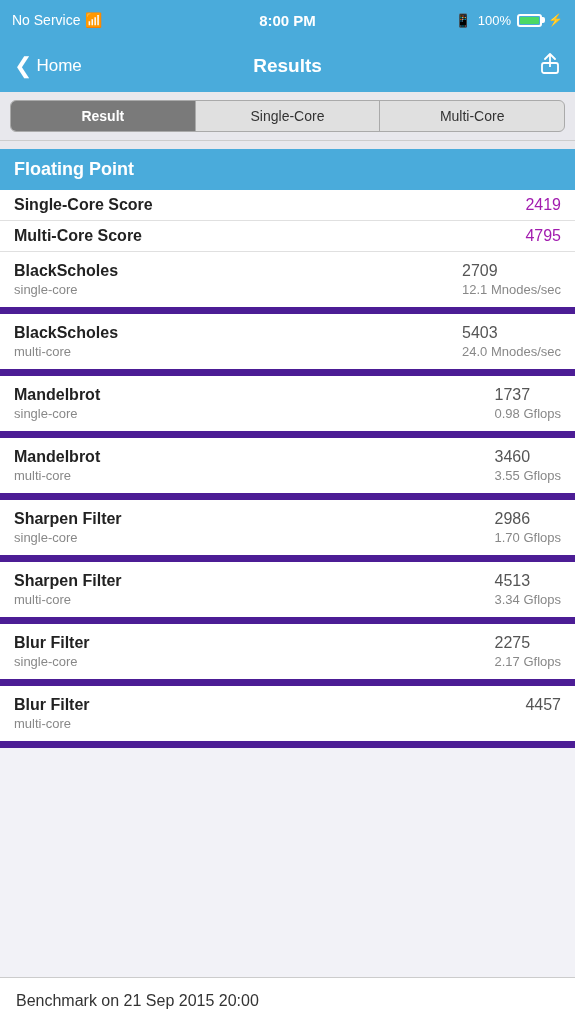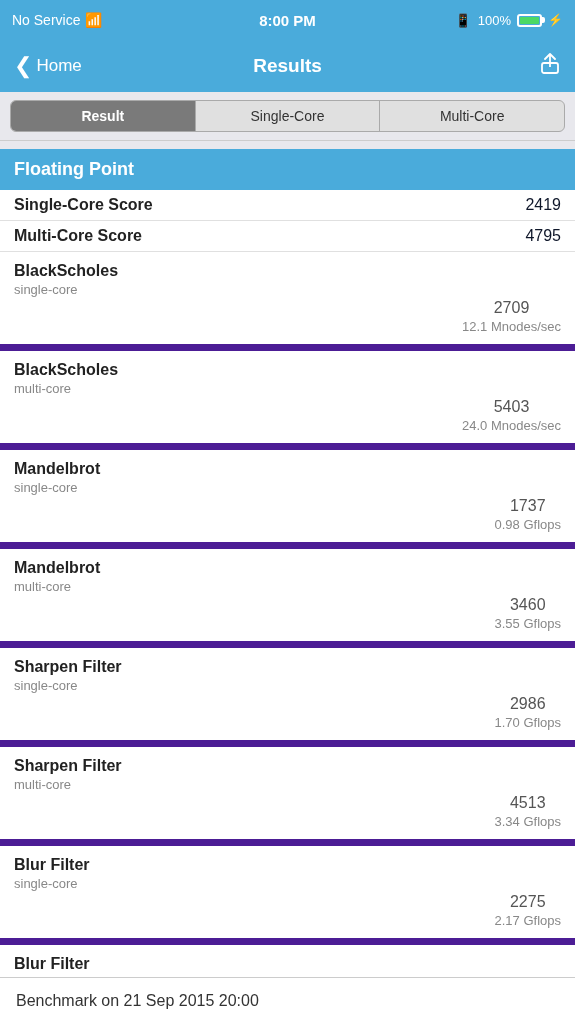--- a/index.html
+++ b/index.html
@@ -110,21 +110,21 @@
       justify-content: space-between;
       align-items: center;
     }
     .score-row .label {
       font-size: 16px;
       font-weight: 600;
       color: #222;
     }
     .score-row .value {
       font-size: 16px;
-      color: #0f172a;
+      color: #a21caf;
     }
 
     
     .bench-row {
       background: white;
       padding: 10px 14px;
       border-bottom: 7px solid #4c1d95;
       display: flex;
       justify-content: space-between;
       align-items: flex-start;
@@ -133,22 +133,21 @@
       font-size: 16px;
       font-weight: 700;
       color: #222;
     }
     .bench-left .bench-sub {
       font-size: 13px;
       color: #888;
       margin-top: 2px;
     }
     .bench-right {
-      text-align: center;
-      margin-top: 37px;
+      text-align: left;
     }
     .bench-right .bench-score {
       font-size: 16px;
       color: #555;
       display: block;
     }
     .bench-right .bench-unit {
       font-size: 13px;
       color: #888;
       display: block;

